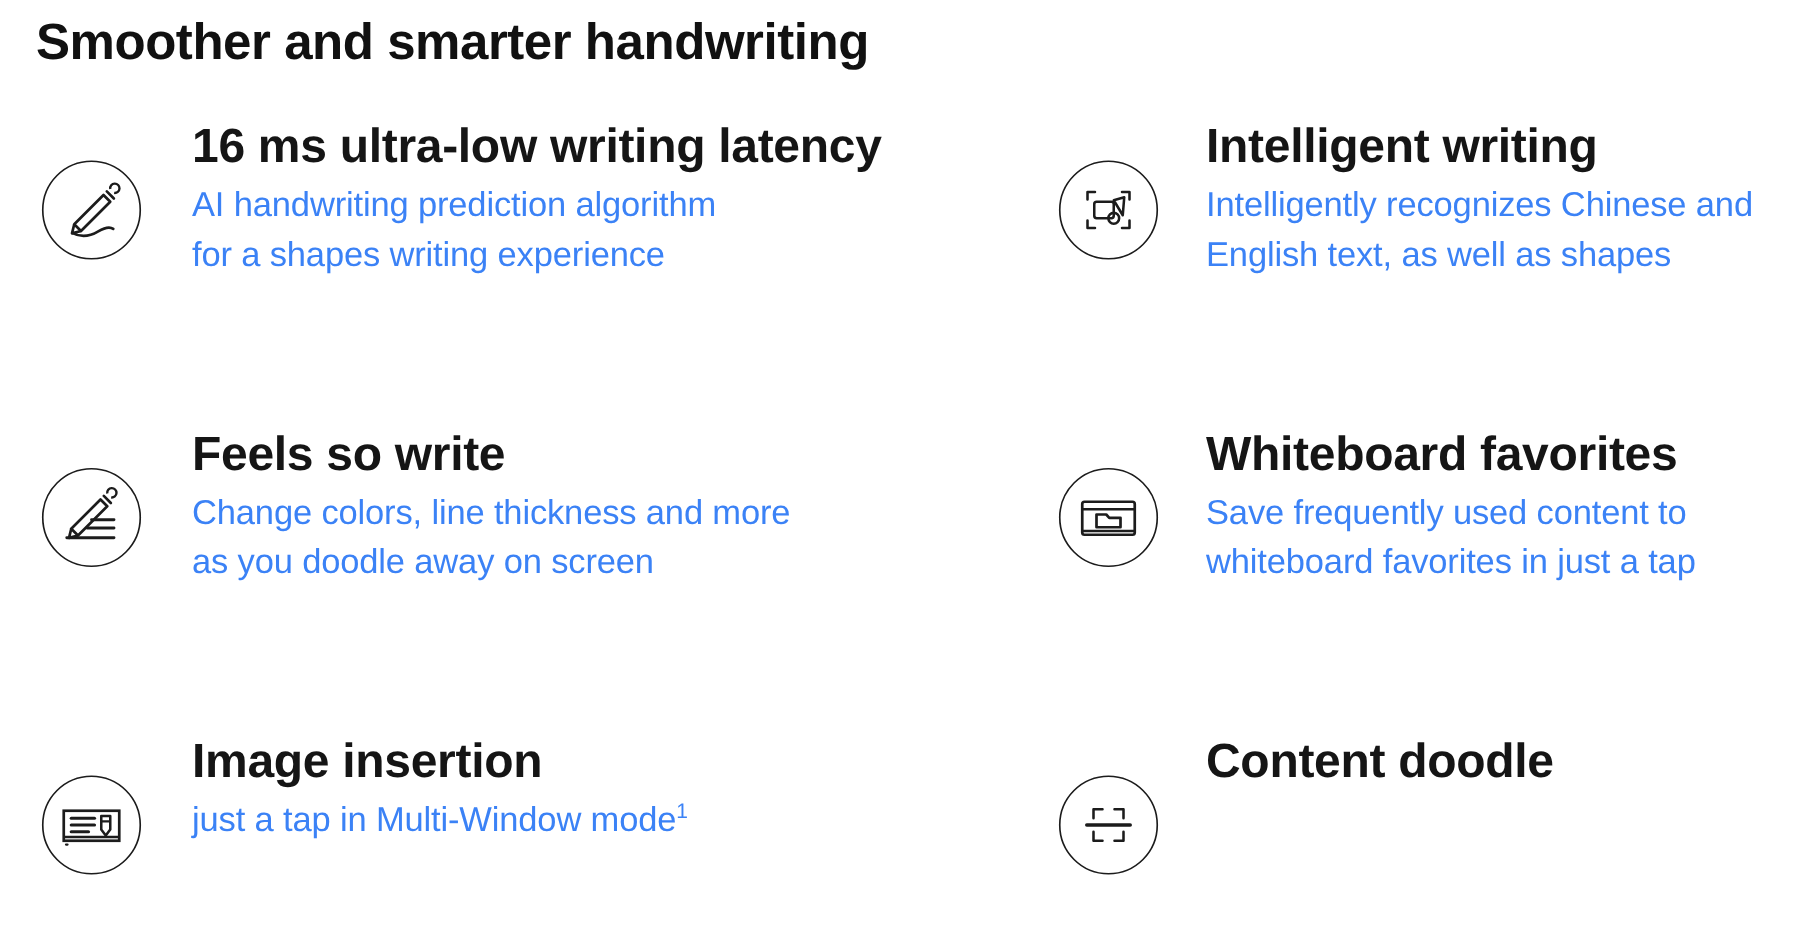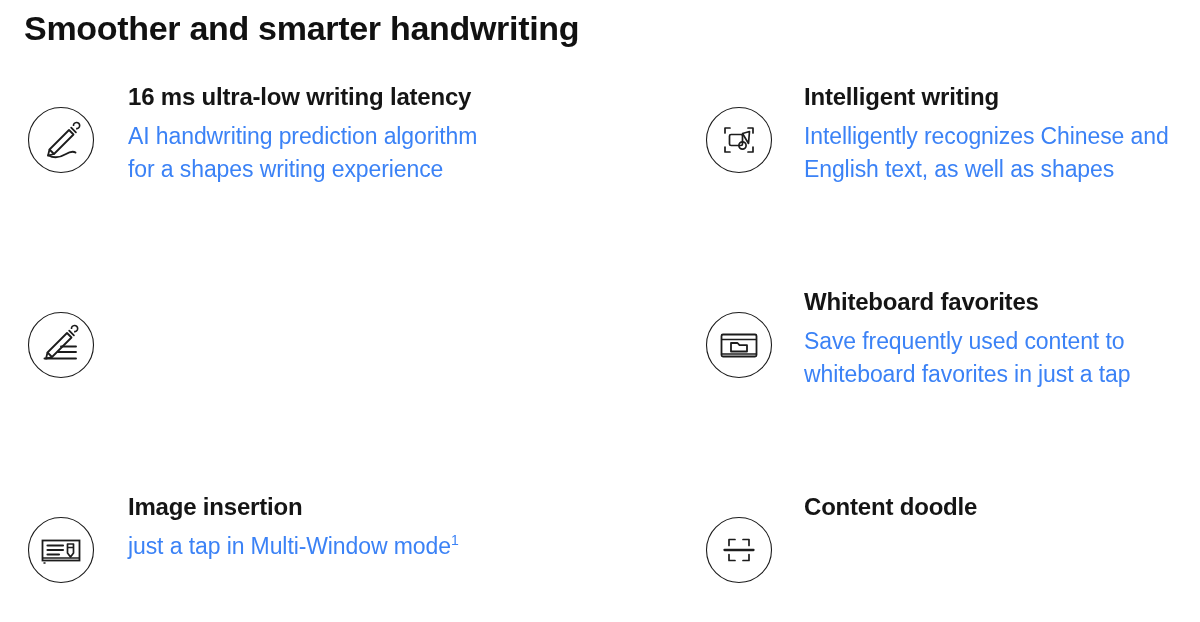--- a/index.html
+++ b/index.html
@@ -77,21 +77,21 @@
     flex: 1 1 auto;
     padding-left: 32px;
     padding-top: 8px;
   }
 
   .feature.right .feature-text {
     padding-left: 30px;
   }
 
   .feature-title {
-    font-size: 24px;
+    font-size: 32px;
     font-weight: bold;
     color: #151515;
     line-height: 34px;
     margin: 0 0 6px 0;
     letter-spacing: -0.2px;
     white-space: nowrap;
   }
 
   .feature-desc {
     font-size: 23px;
@@ -173,20 +173,27 @@
         <svg class="icon-circle" viewBox="0 0 68 68">
           <circle cx="34" cy="34" r="32.5" fill="none" stroke="#1c1c1c" stroke-width="1.1"></circle>
           <path d="M20.5 41.5 L40 22 L44.5 26.5 L25 46 Z" fill="none" stroke="#1c1c1c" stroke-width="1.8" stroke-linejoin="round"></path>
           <path d="M42.2 19.6 L46.9 24.3" fill="none" stroke="#1c1c1c" stroke-width="1.8" stroke-linecap="round"></path>
           <path d="M44.5 18.0 a3.1 3.1 0 1 1 2.6 2.6" fill="none" stroke="#1c1c1c" stroke-width="1.6"></path>
           <path d="M20.5 41.5 L19.0 47.6 L25 46" fill="none" stroke="#1c1c1c" stroke-width="1.8" stroke-linejoin="round"></path>
           <path d="M34 35.5 L49 35.5" fill="none" stroke="#1c1c1c" stroke-width="1.9" stroke-linecap="round"></path>
           <path d="M31 41 L49 41" fill="none" stroke="#1c1c1c" stroke-width="1.9" stroke-linecap="round"></path>
           <path d="M17.5 47.5 L49 47.5" fill="none" stroke="#1c1c1c" stroke-width="1.9" stroke-linecap="round"></path>
         </svg>
+      </div>
+      <div class="feature-text">
+        <div class="feature-title">Feels so write</div>
+        <div class="feature-desc">
+          <span class="line">Change colors, line thickness and more</span>
+          <span class="line"><span>as you doodle away on screen</span></span>
+        </div>
       </div>
     </div>
 
     <div class="feature right">
       <div class="feature-icon-wrap">
         <svg class="icon-circle" viewBox="0 0 68 68">
           <circle cx="34" cy="34" r="32.5" fill="none" stroke="#1c1c1c" stroke-width="1.1"></circle>
           <rect x="16.5" y="23.5" width="35" height="22" rx="1.5" fill="none" stroke="#1c1c1c" stroke-width="1.8"></rect>
           <path d="M16.5 28.5 L51.5 28.5" fill="none" stroke="#1c1c1c" stroke-width="1.6"></path>
           <path d="M16.5 43.0 L51.5 43.0" fill="none" stroke="#1c1c1c" stroke-width="1.6"></path>

